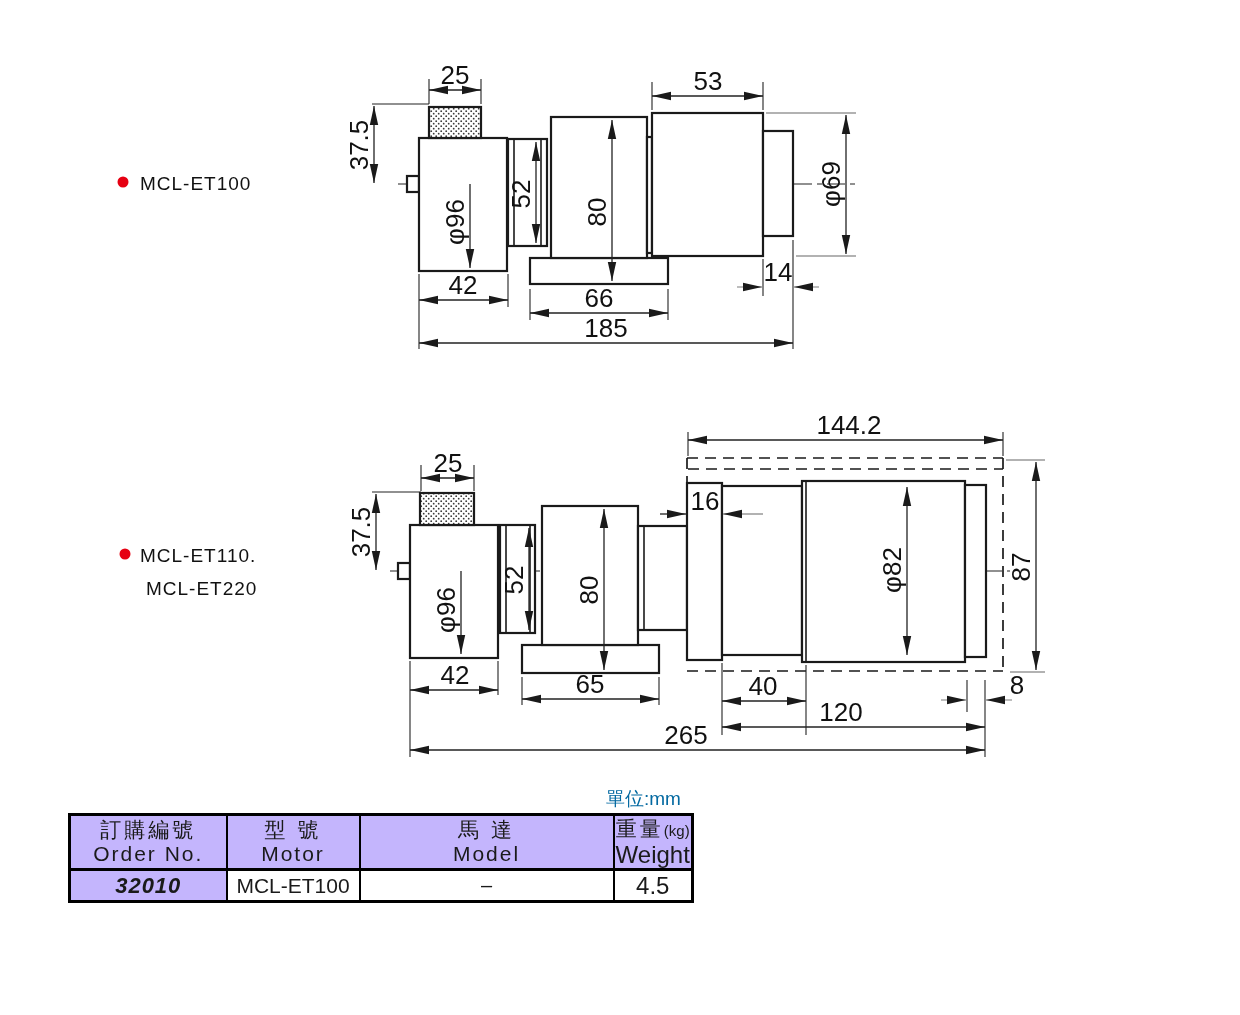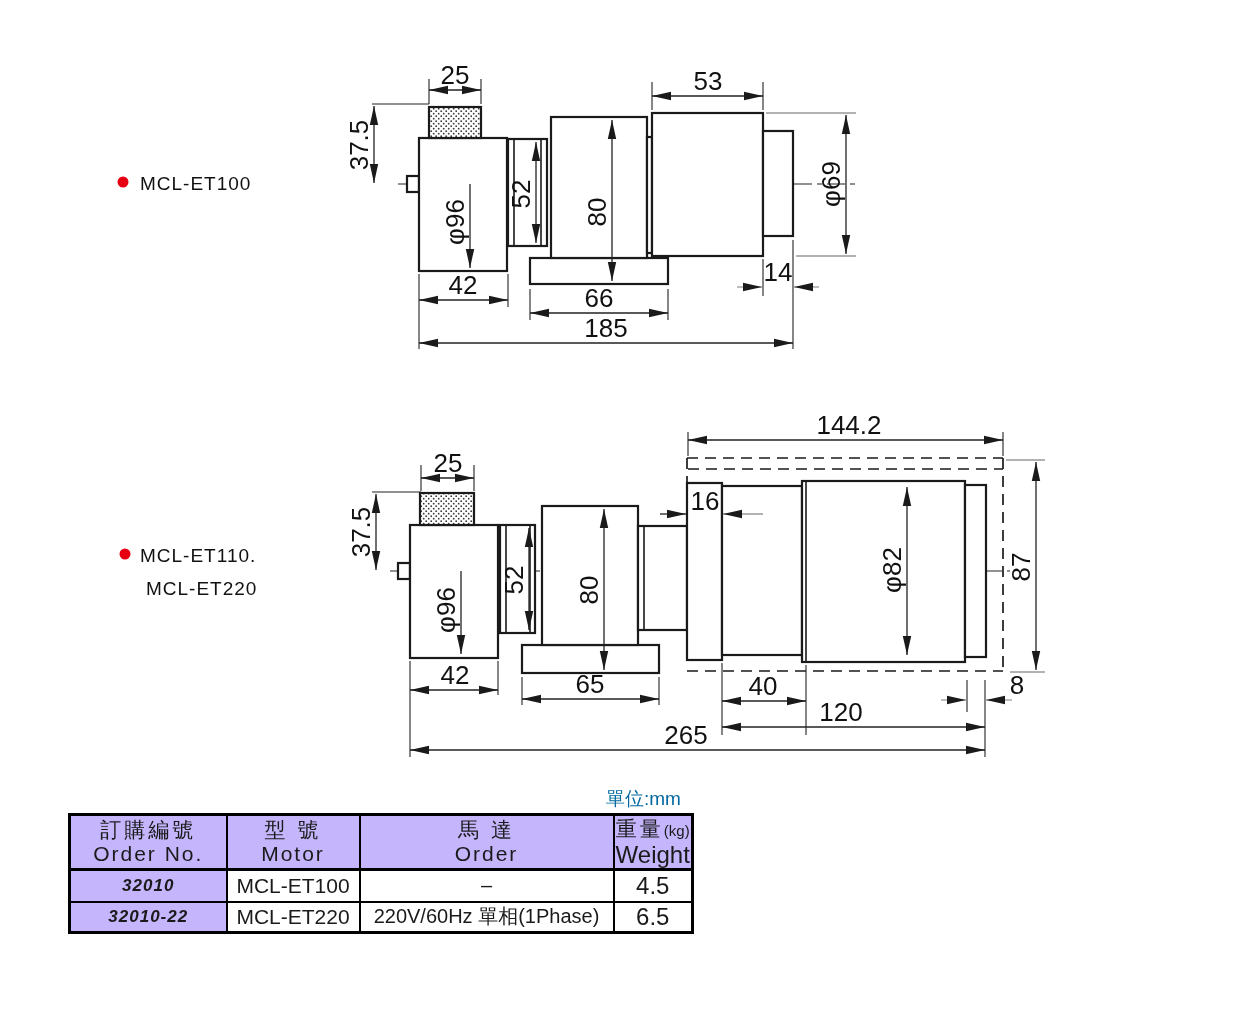--- a/index.html
+++ b/index.html
@@ -32,21 +32,21 @@
   #spec-table .white{background:#fff;}
   .hdr-cn{font-size:21px;letter-spacing:3px;line-height:24px;}
   .hdr-cn .small{font-size:15px;letter-spacing:0;}
   .hdr-en{font-size:21px;font-weight:normal;letter-spacing:2px;line-height:24px;}
   .hdr-en.tight{letter-spacing:0;font-size:24px;}
   .col-order{width:157px;}
   .col-model{width:133px;}
   .col-motor{width:254px;}
   .col-weight{width:79px;}
   tr.r1{height:32px;} tr.r2{height:28px;} tr.r3{height:30px;}
-  td.order{font-size:17px;font-weight:bold;font-style:italic;letter-spacing:1px;}
+  td.order{font-size:22px;font-weight:bold;font-style:italic;letter-spacing:1px;}
   td.model{font-size:21px;}
   td.motor{font-size:20px;}
   td.weight{font-size:24px;}
 </style>
 </head>
 <body>
 
 <div id="page">
 
 <svg width="1240" height="1015" viewBox="0 0 1240 1015">
@@ -294,37 +294,31 @@
       <th class="blue">
         <div class="hdr-cn">訂購編號</div>
         <div class="hdr-en">Order No.</div>
       </th>
       <th class="blue">
         <div class="hdr-cn">型 號</div>
         <div class="hdr-en">Motor</div>
       </th>
       <th class="blue">
         <div class="hdr-cn">馬 達</div>
-        <div class="hdr-en">Order</div>
+        <div class="hdr-en">Model</div>
       </th>
       <th class="blue">
         <div class="hdr-cn"><span>重量</span><span class="small">(kg)</span></div>
         <div class="hdr-en tight">Weight</div>
       </th>
     </tr>
   </thead>
   <tbody>
     <tr class="r1">
       <td class="order blue">32010</td>
       <td class="model white">MCL-ET100</td>
       <td class="motor white">–</td>
       <td class="weight white">4.5</td>
     </tr>
-    <tr class="r3">
-      <td class="order blue">32010-22</td>
-      <td class="model white">MCL-ET220</td>
-      <td class="motor white">220V/60Hz 單相(1Phase)</td>
-      <td class="weight white">6.5</td>
-    </tr>
   </tbody>
 </table>
 
 </div>
 
 </body></html>

